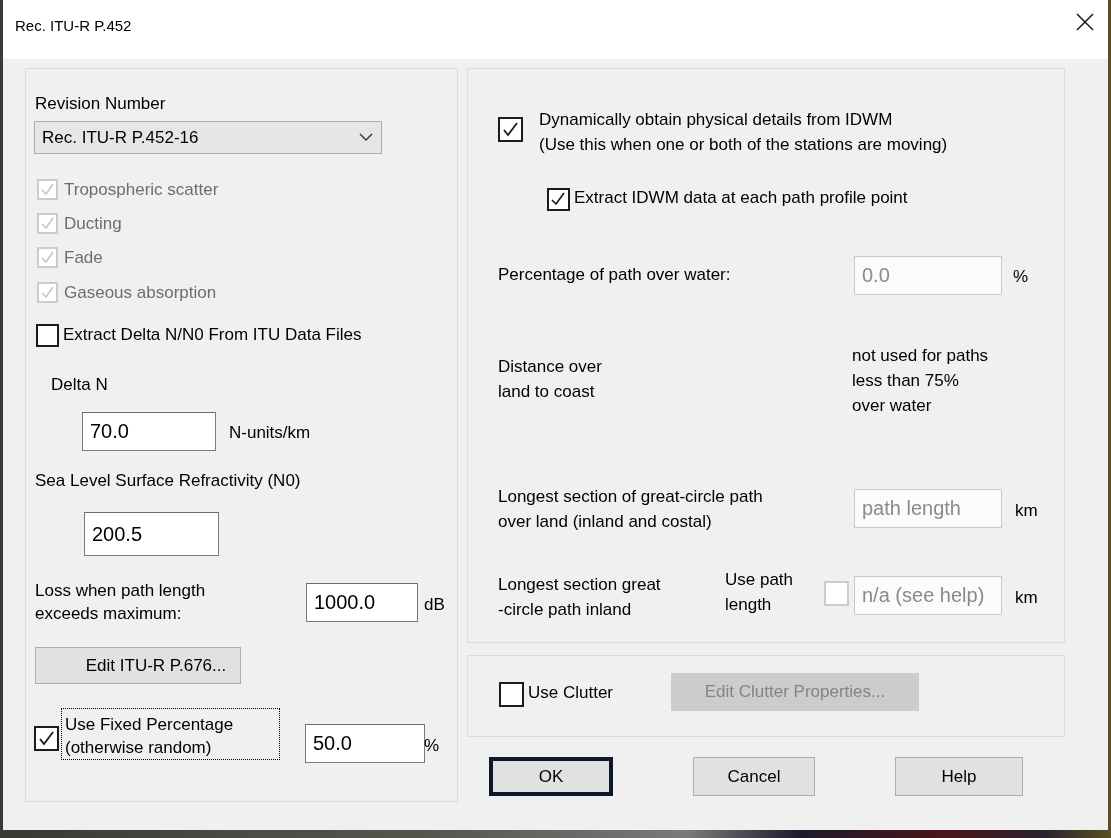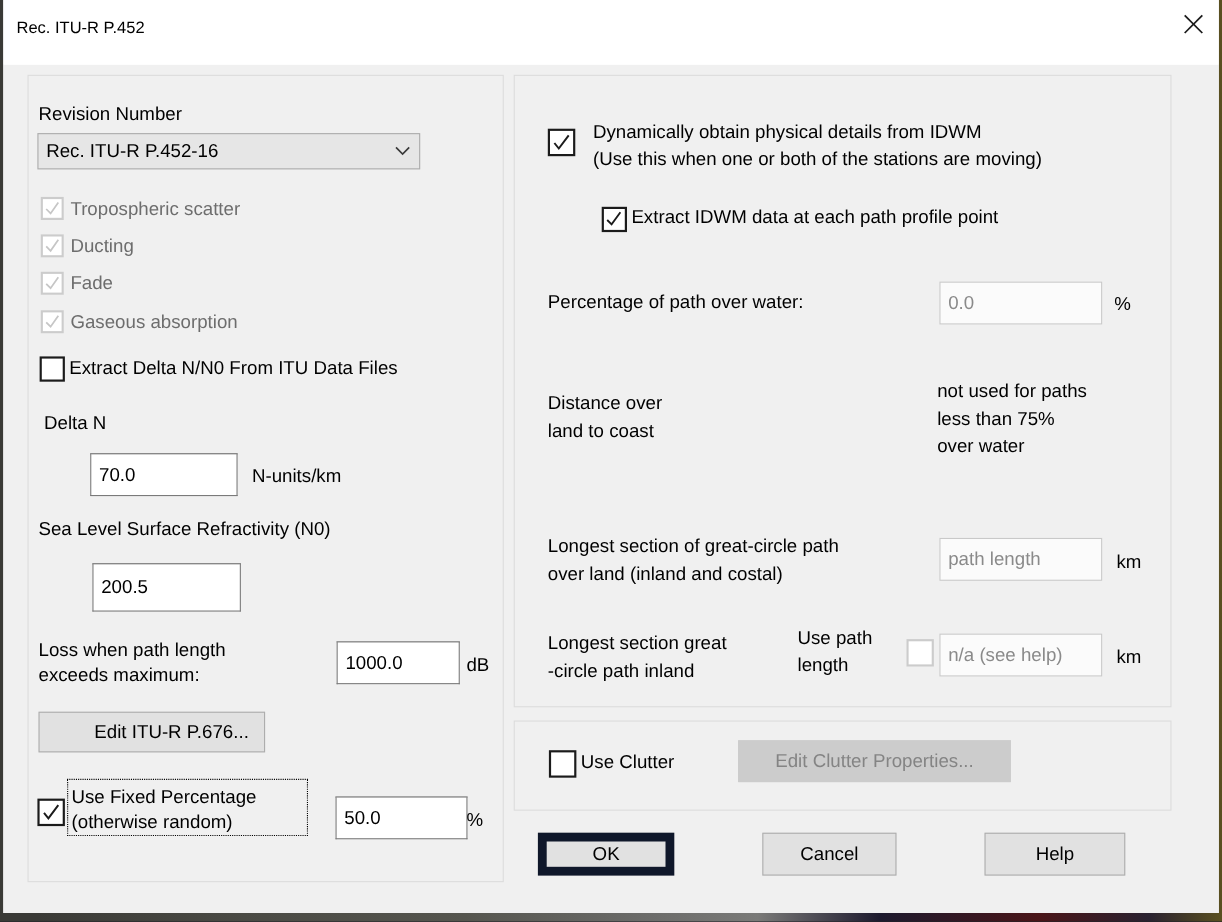--- a/index.html
+++ b/index.html
@@ -142,21 +142,21 @@
   .inp {
     position: absolute;
     box-sizing: border-box;
     background: #ffffff;
     border: 1px solid #7a7a7a;
     border-top-color: #6b6b6b;
     display: flex;
     align-items: center;
   }
   .inp span {
-    font-size: 17px;
+    font-size: 20px;
     color: #000000;
     padding-left: 7px;
     white-space: nowrap;
   }
   .inp.disabled {
     background: #fbfbfb;
     border: 1px solid #c9c9c9;
   }
   .inp.disabled span { color: #8a8a8a; }
 
@@ -173,21 +173,21 @@
     color: #000000;
     cursor: default;
     white-space: nowrap;
   }
   .btn.disabled {
     background: #cccccc;
     border: 1px solid #cccccc;
     color: #848484;
   }
   .btn.default {
-    border: 8px solid #0f172a;
+    border: 4px solid #0f172a;
     background: #e1e1e1;
   }
 
   .focusring {
     position: absolute;
     box-sizing: border-box;
     border: 1px dotted #000000;
   }
 </style>
 </head>
@@ -247,21 +247,21 @@
         <div class="cbx disabled" style="left:11px; top:213px;">
           <svg width="17" height="17" viewBox="0 0 17 17">
             <polyline points="3,9 7,13 14,3" fill="none" stroke="#c6c6c6" stroke-width="1.6"></polyline>
           </svg>
         </div>
         <div class="lbl dim" style="left:38px; top:212px;">Gaseous absorption</div>
 
         <div class="cbx" style="left:10px; top:255px; width:23px; height:23px;"></div>
         <div class="lbl" style="left:37px; top:254px;">Extract Delta N/N0 From ITU Data Files</div>
 
-        <div class="lbl" style="left:14px; top:304px;">Delta N</div>
+        <div class="lbl" style="left:25px; top:304px;">Delta N</div>
 
         <div class="inp" style="left:56px; top:343px; width:134px; height:39px;">
           <span>70.0</span>
         </div>
         <div class="lbl" style="left:203px; top:352px;">N-units/km</div>
 
         <div class="lbl" style="left:9px; top:400px;">Sea Level Surface Refractivity (N0)</div>
 
         <div class="inp" style="left:58px; top:443px; width:135px; height:44px;">
           <span>200.5</span>

